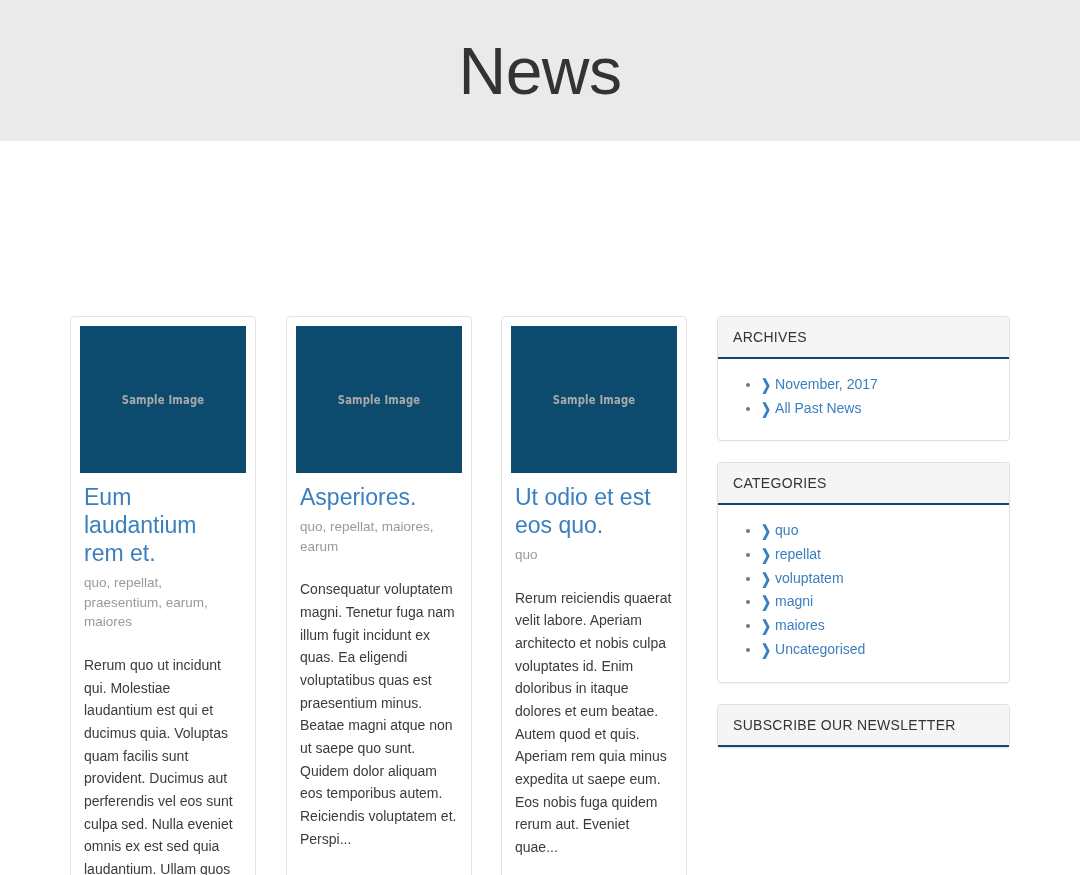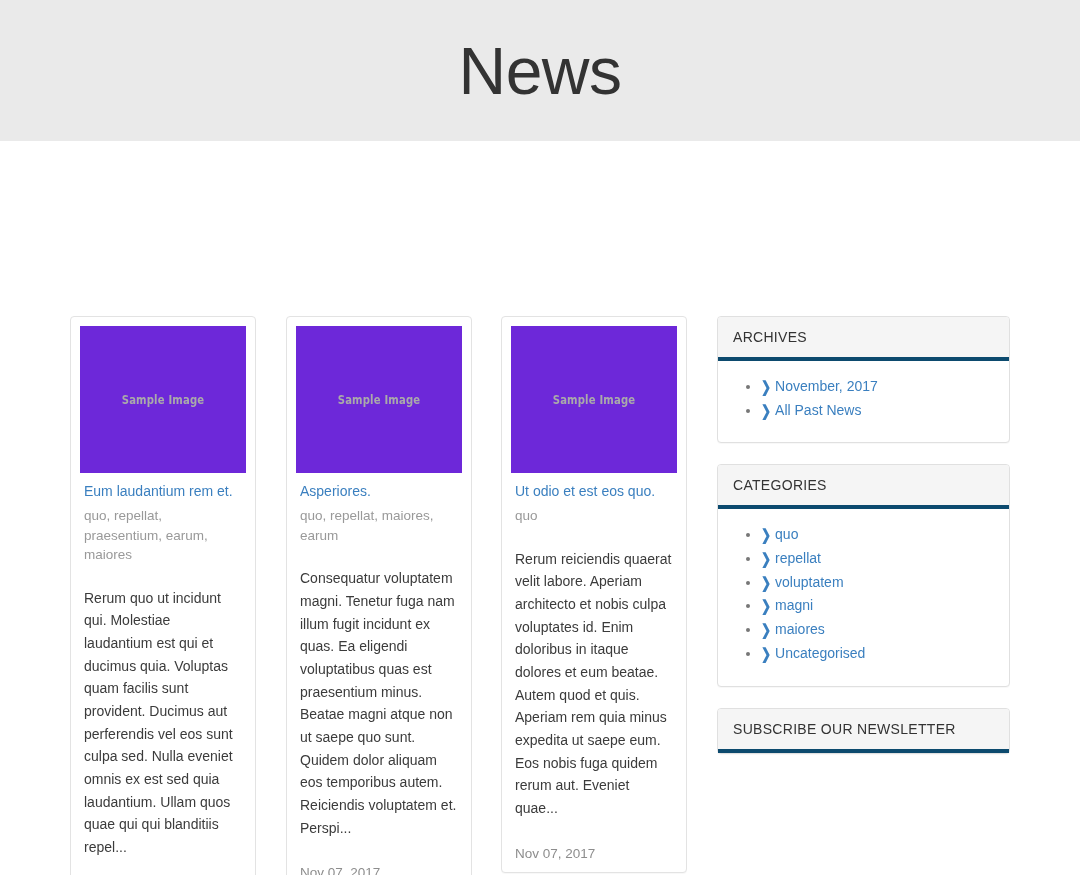--- a/index.html
+++ b/index.html
@@ -62,41 +62,41 @@
   
   .card {
     background: #ffffff;
     border: 1px solid #e3e3e3;
     border-radius: 4px;
     padding: 9px;
     margin-bottom: 22px;
     box-shadow: 0 1px 1px rgba(0,0,0,0.03);
   }
   .card-thumb {
-    background: #6d28d9;
+    background: #0c4a6e;
     height: 147px;
     display: flex;
     align-items: center;
     justify-content: center;
     margin: 0 0 2px 0;
   }
   .card-thumb-label {
     font-family: "Liberation Sans Narrow", "DejaVu Sans Condensed", "Liberation Sans", sans-serif;
     font-size: 13px;
     font-weight: bold;
     color: #aaaaaa;
     letter-spacing: 0.2px;
     transform: scaleX(0.86);
   }
   .card-body {
     padding: 8px 4px 2px 4px;
   }
   .card-title {
     margin: 0 0 6px 0;
-    font-size: 14px;
+    font-size: 23px;
     line-height: 1.22;
     font-weight: normal;
     color: #3a7fbf;
     cursor: pointer;
   }
   .card-tags {
     margin: 0 0 22px 0;
     font-size: 13.5px;
     line-height: 1.45;
     color: #999999;
@@ -122,21 +122,21 @@
   }
   .panel {
     background: #ffffff;
     border: 1px solid #e0e0e0;
     border-radius: 4px;
     margin-bottom: 21px;
     box-shadow: 0 1px 1px rgba(0,0,0,0.03);
   }
   .panel-heading {
     background: #f5f5f5;
-    border-bottom: 4px solid #0c4a6e;
+    border-bottom: 2px solid #0c4a6e;
     border-radius: 3px 3px 0 0;
     padding: 12px 15px;
   }
   .panel-heading-title {
     margin: 0;
     font-size: 14px;
     font-weight: normal;
     color: #333333;
     letter-spacing: 0.3px;
   }

